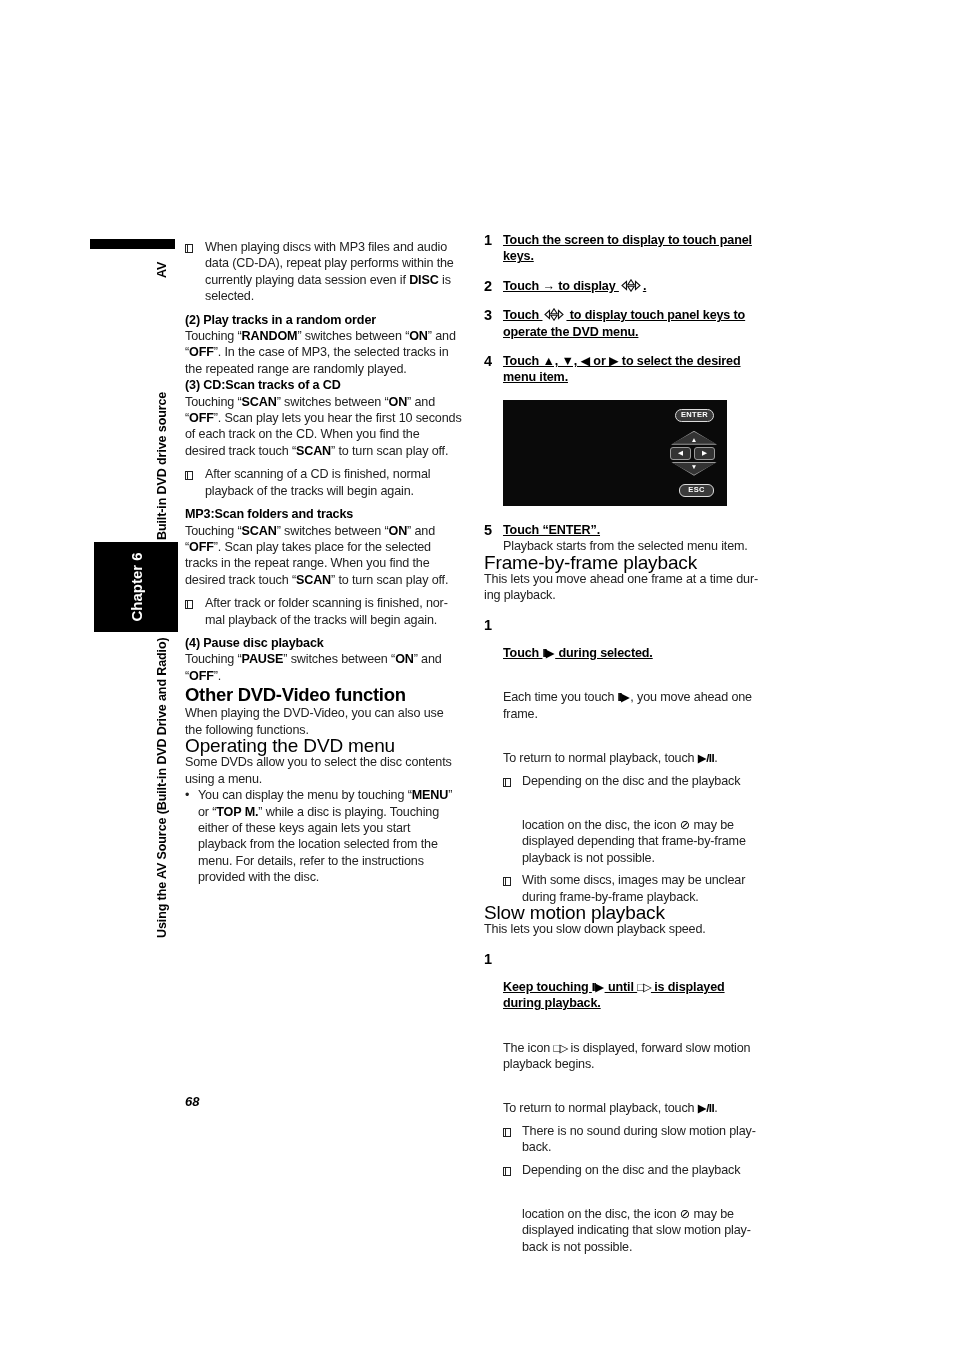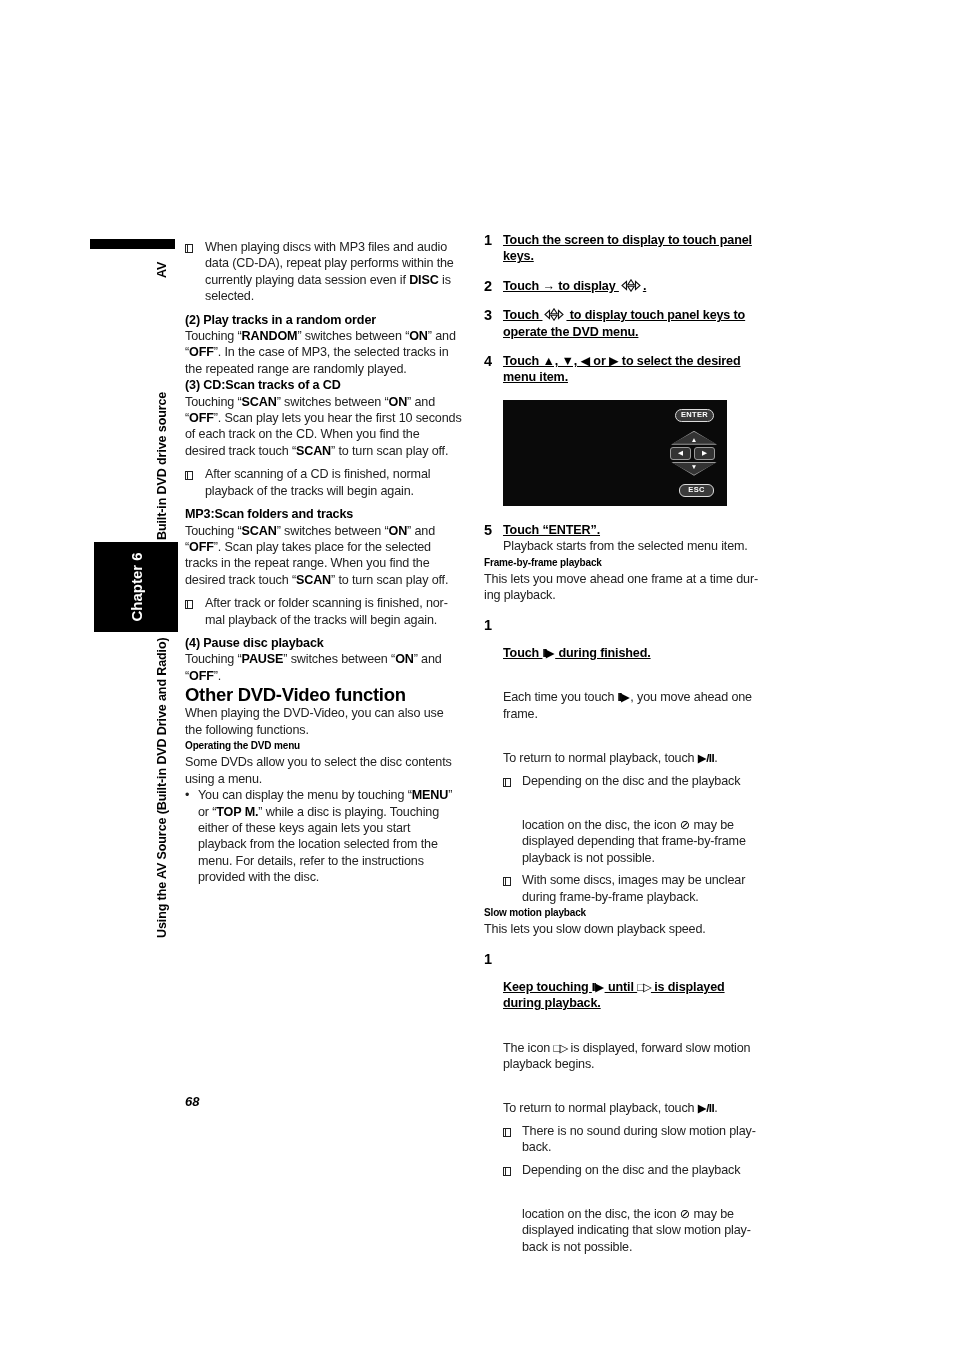--- a/index.html
+++ b/index.html
@@ -28,21 +28,21 @@
   .page-num { position:absolute; left:185px; top:1094px; font-size:13px; font-weight:bold; color:#000;font-style:italic; }
 
   
   .col { position:absolute; top:232px; font-size:12.6px; line-height:16.4px; letter-spacing:-0.15px; }
   .col-left  { left:185px; width:277px; }
   .col-right { left:484px; width:281px; }
   .col p { margin:0; }
 
   .h4 { font-weight:bold; color:#000; margin:10px 0 0; }
   .h2 { font-size:18.5px; line-height:21px; font-weight:bold; color:#000; margin:22px 0 10px; letter-spacing:-0.3px; }
-  .h3 { font-size:10px; font-weight:bold; color:#000; margin:18px 0 2px; }
+  .h3 { font-size:19px; font-weight:normal; color:#000; margin:18px 0 2px; }
 
   .note { display:flex; margin:7px 0; }
   .note .nmark { flex:0 0 20px; padding-top:2px; }
   .note-sq { display:inline-block; width:8px; height:9px; border:1.4px solid #222; position:relative; box-sizing:border-box; background:#fff; }
   .note-sq::before { content:''; position:absolute; left:1px; top:0; bottom:0; width:1.4px; background:#222; }
   .ntext { flex:1; }
 
   .bullet { display:flex; margin:0; }
   .bullet .bmark { flex:0 0 13px; }
   .bullet .btext { flex:1; }
@@ -205,21 +205,21 @@
         <p><span>Playback starts from the selected menu item.</span></p>
       </div>
     </div>
 
     <p class="h3">Frame-by-frame playback</p>
     <p><span>This lets you move ahead one frame at a time dur­ing playback.</span></p>
 
     <div class="step">
       <span class="snum">1</span>
       <div class="sbody">
-        <div class="step-head"><span class="b">Touch </span><span class="ic ic-fadv">II▶</span><span class="b"> during finished.</span></div>
+        <div class="step-head"><span class="b">Touch </span><span class="ic ic-fadv">II▶</span><span class="b"> during selected.</span></div>
         <p><span>Each time you touch </span><span class="ic ic-fadv">II▶</span><span>, you move ahead one frame.</span></p>
         <p><span>To return to normal playback, touch </span><span class="ic ic-pp">▶/II</span><span>.</span></p>
         <div class="note">
           <span class="nmark"><span class="note-sq"></span></span>
           <div class="ntext"><span>Depending on the disc and the playback location on the disc, the icon </span><span class="ic ic-ban">⊘</span><span> may be displayed depending that frame-by-frame playback is not possible.</span></div>
         </div>
         <div class="note">
           <span class="nmark"><span class="note-sq"></span></span>
           <div class="ntext"><span>With some discs, images may be unclear during frame-by-frame playback.</span></div>
         </div>

